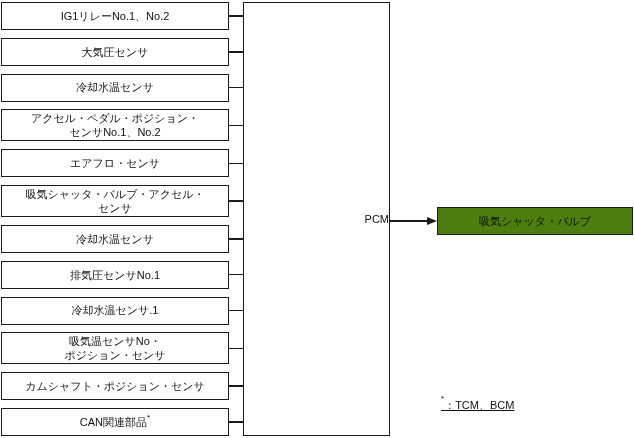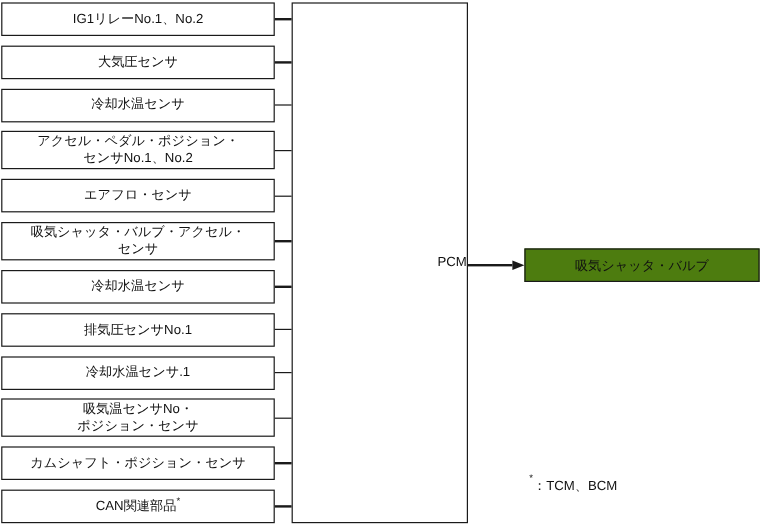--- a/index.html
+++ b/index.html
@@ -118,20 +118,21 @@
     font-size: 11px;
   }
 
   
   .footnote {
     position: absolute;
     left: 441px;
     top: 398px;
     font-size: 11px;
     line-height: 14px;
+    text-decoration: underline;
   }
   .footnote sup {
     font-size: 8px;
     line-height: 1;
     vertical-align: top;
     position: relative;
     top: -3px;
   }
 </style>
 </head>

